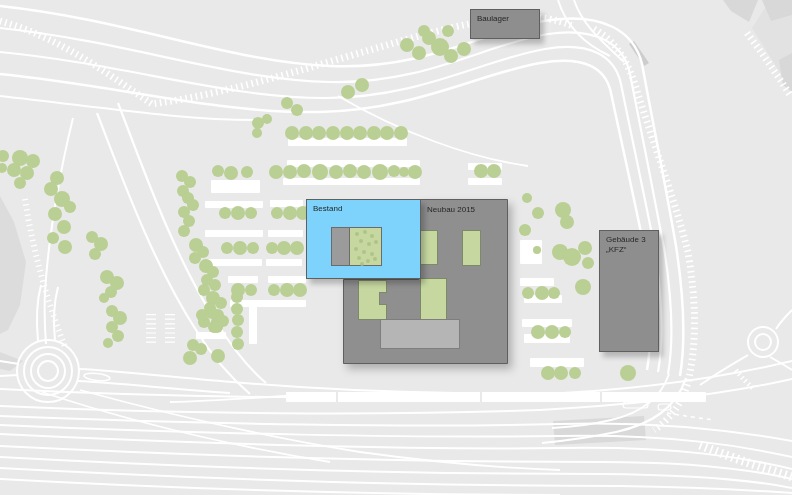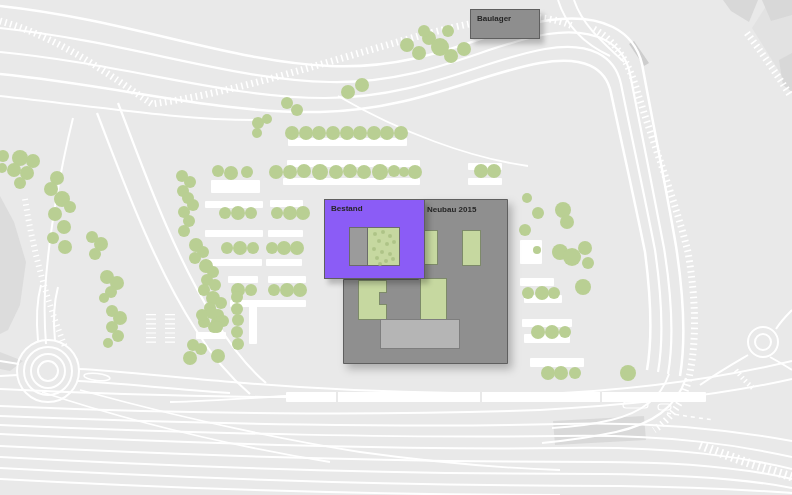--- a/index.html
+++ b/index.html
@@ -1,30 +1,30 @@
 <!DOCTYPE html>
 <html><head>
 <meta charset="utf-8">
 <style>
   html,body{margin:0;padding:0;background:#fff;}
   .stage{position:relative;width:792px;height:495px;background:#e9e9e9;overflow:hidden;
-         font-family:"Liberation Sans",sans-serif;font-weight:bold;}
+         font-family:"Liberation Sans",sans-serif;}
   #bg{position:absolute;left:0;top:0;}
   .bld{position:absolute;box-sizing:border-box;border:1px solid #5f5f5f;
        box-shadow:4px 5px 5px rgba(0,0,0,0.22);}
   .lbl{position:absolute;left:6px;top:4px;font-size:8px;line-height:10px;color:#262626;white-space:nowrap;}
   .lbl span{display:block;}
   .baulager{left:470px;top:9px;width:70px;height:30px;background:#8e8e8e;z-index:2;}
   .geb2{left:421px;top:64px;width:155px;height:75px;background:#8e8e8e;z-index:2;}
   .geb2-court{position:absolute;left:14px;top:27px;width:45px;height:22px;background:#c6d8a0;
               border:1px solid #7d8a69;box-sizing:border-box;}
   .geb2-sub{position:absolute;left:84px;top:24px;right:0;bottom:0;
             border-left:1px solid #5f5f5f;border-top:1px solid #5f5f5f;}
   .geb3{left:599px;top:230px;width:60px;height:122px;background:#8e8e8e;z-index:2;}
-  .bestand{left:324px;top:199px;width:101px;height:80px;background:#8b5cf6;z-index:3;}
+  .bestand{left:306px;top:199px;width:115px;height:80px;background:#7dd3fc;z-index:3;}
   .bestand-court{position:absolute;left:24px;top:27px;width:51px;height:39px;
                  border:1px solid #6b6b6b;box-sizing:border-box;}
   .court-gray{position:absolute;left:0;top:0;width:18px;height:100%;background:#9b9b9b;
               border-right:1px solid #6b6b6b;box-sizing:border-box;}
   .court-green{position:absolute;left:18px;top:0;right:0;bottom:0;background:#c6d8a0;}
   .neubau{position:absolute;left:343px;top:199px;width:166px;height:166px;z-index:2;}
   .neubau>svg{position:absolute;left:0;top:0;filter:drop-shadow(4px 5px 4px rgba(0,0,0,0.25));}
   .neubau .lbl{left:84px;top:6px;}
   .ngreen{position:absolute;background:#c6d8a0;border:1px solid #7d8a69;box-sizing:border-box;}
   .ng1{left:77px;top:31px;width:18px;height:35px;}
@@ -320,14 +320,20 @@
           <span class="dot" style="left: 12px; top: 22px;"></span>
           <span class="dot" style="left: 20px; top: 24px;"></span>
           <span class="dot" style="left: 7px; top: 28px;"></span>
           <span class="dot" style="left: 16px; top: 31px;"></span>
           <span class="dot" style="left: 23px; top: 29px;"></span>
           <span class="dot" style="left: 10px; top: 34px;"></span>
         </span>
     </span>
   </div>
 
+  <div class="bld geb3">
+    <span class="lbl">
+      <span>Gebäude 3</span>
+      <span>„KFZ“</span>
+    </span>
+  </div>
 
 </div>
 
 </body></html>

